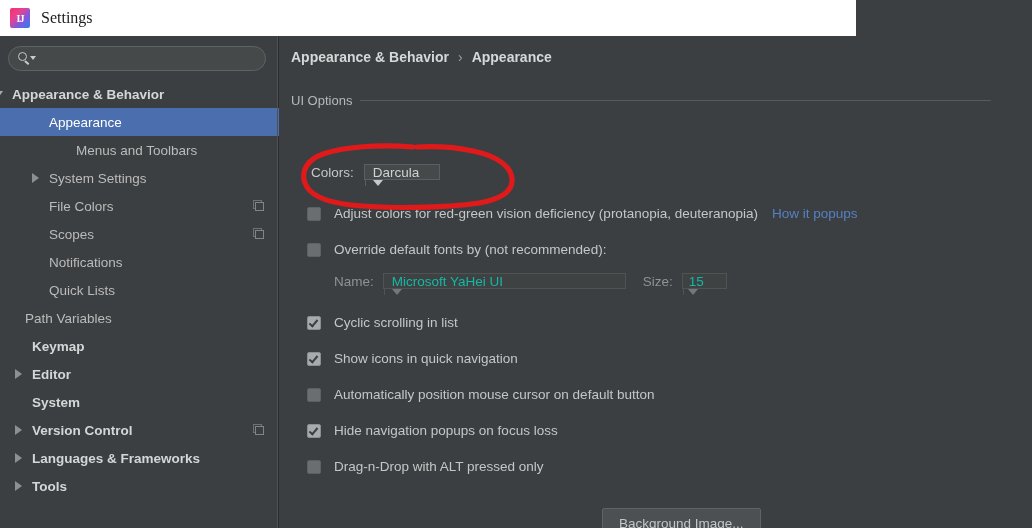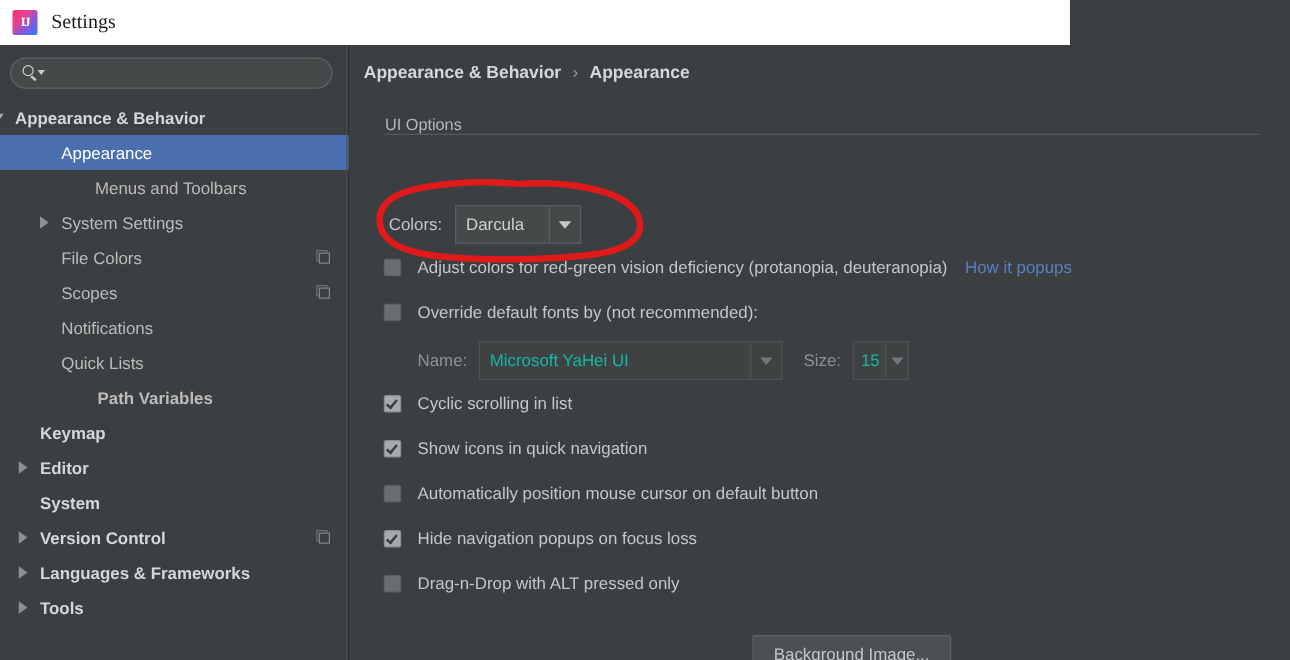--- a/index.html
+++ b/index.html
@@ -177,23 +177,23 @@
     white-space: nowrap;
   }
   #breadcrumb .crumb-sep {
     margin: 0 9px;
     color: #9a9da0;
     font-weight: normal;
     font-size: 14px;
   }
 
   .group-header {
-    position: absolute; left: 28px; top: 56px;
+    position: absolute; left: 11px; top: 56px;
     width: 700px; height: 16px;
-    display: flex;  flex-direction: column;
+    display: flex; align-items: center;
   }
   .group-header .gh-label {
     color: #b6b8ba;
     font-size: 13px;
     padding-right: 8px;
     white-space: nowrap;
   }
   .group-header .gh-line {
     flex: 1 1 auto;
     height: 1px;
@@ -204,24 +204,24 @@
   .theme-row {
     position: absolute; left: 31px; top: 128px;
     display: flex; align-items: center;
   }
   .theme-row .lbl {
     color: #c4c6c7;
     font-size: 13.5px;
     margin-right: 10px;
   }
   .combo {
-    height: 31px;
+    height: 16px;
     background: #45494a;
     border: 1px solid #5a5f61;
-    display: flex; align-items: stretch;
+    display: flex; align-items: stretch; flex-direction: column;
   }
   .combo .combo-val {
     min-width: 74px;
     display: flex; align-items: center;
     padding: 0 8px;
     color: #cfd1d2;
     font-size: 13.5px;
     white-space: nowrap;
   }
   .combo .combo-arrow {
@@ -370,21 +370,21 @@
             <span class="sq-front"></span>
           </span>
         </div>
         <div class="tree-row">
           <span class="tlabel" style="margin-left: 49px;">Notifications</span>
         </div>
         <div class="tree-row">
           <span class="tlabel" style="margin-left: 49px;">Quick Lists</span>
         </div>
         <div class="tree-row">
-          <span class="tlabel" style="margin-left: 78px; font-weight: bold;">Path Variables</span>
+          <span class="tlabel" style="margin-left: 25px;">Path Variables</span>
         </div>
         <div class="tree-row bold">
           <span class="tlabel" style="margin-left: 32px;">Keymap</span>
         </div>
         <div class="tree-row bold">
           <span class="twisty" style="left: 10px;">
             <span class="tri-right"></span>
           </span>
           <span class="tlabel" style="margin-left: 32px;">Editor</span>
         </div>

